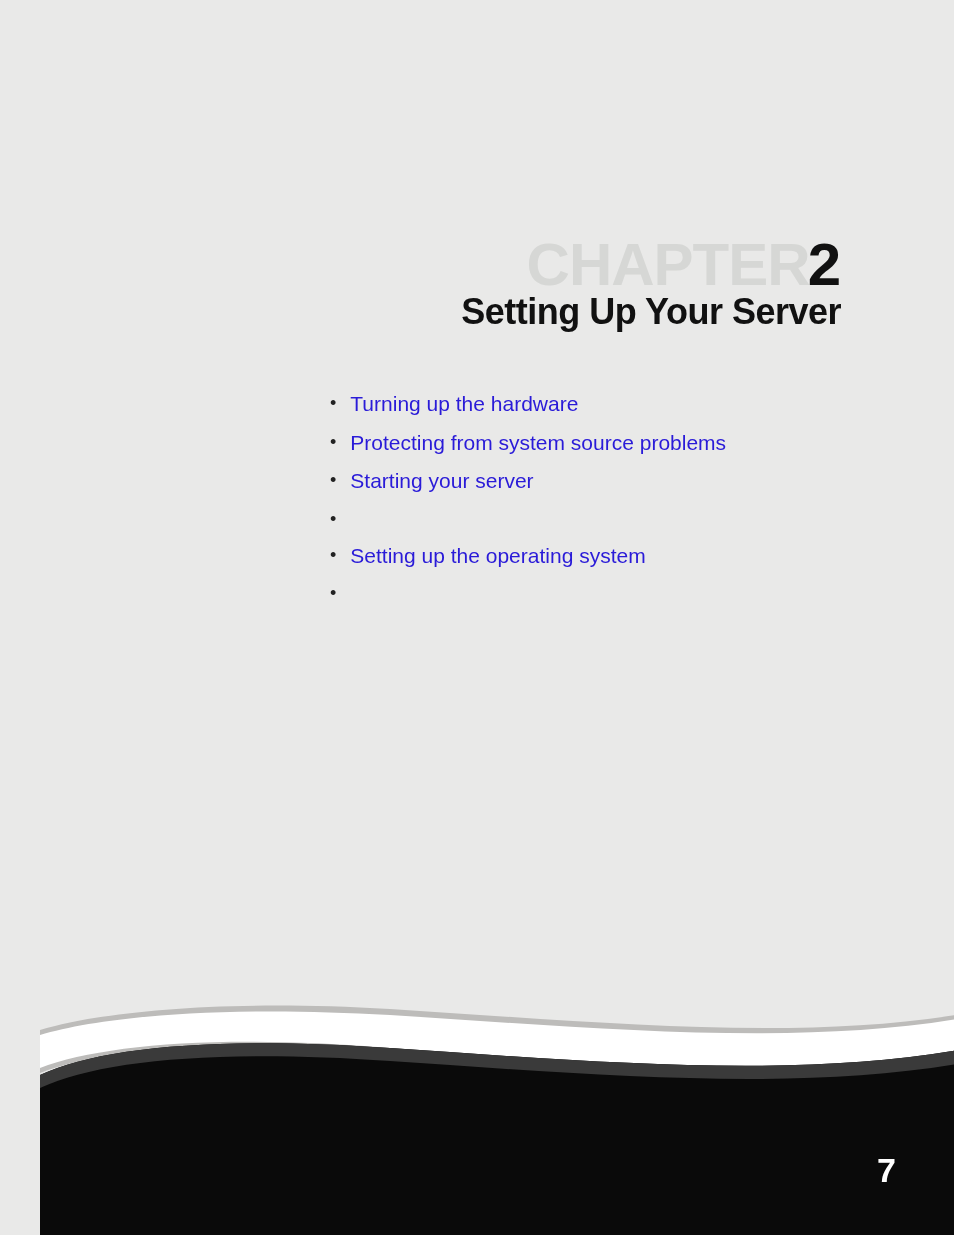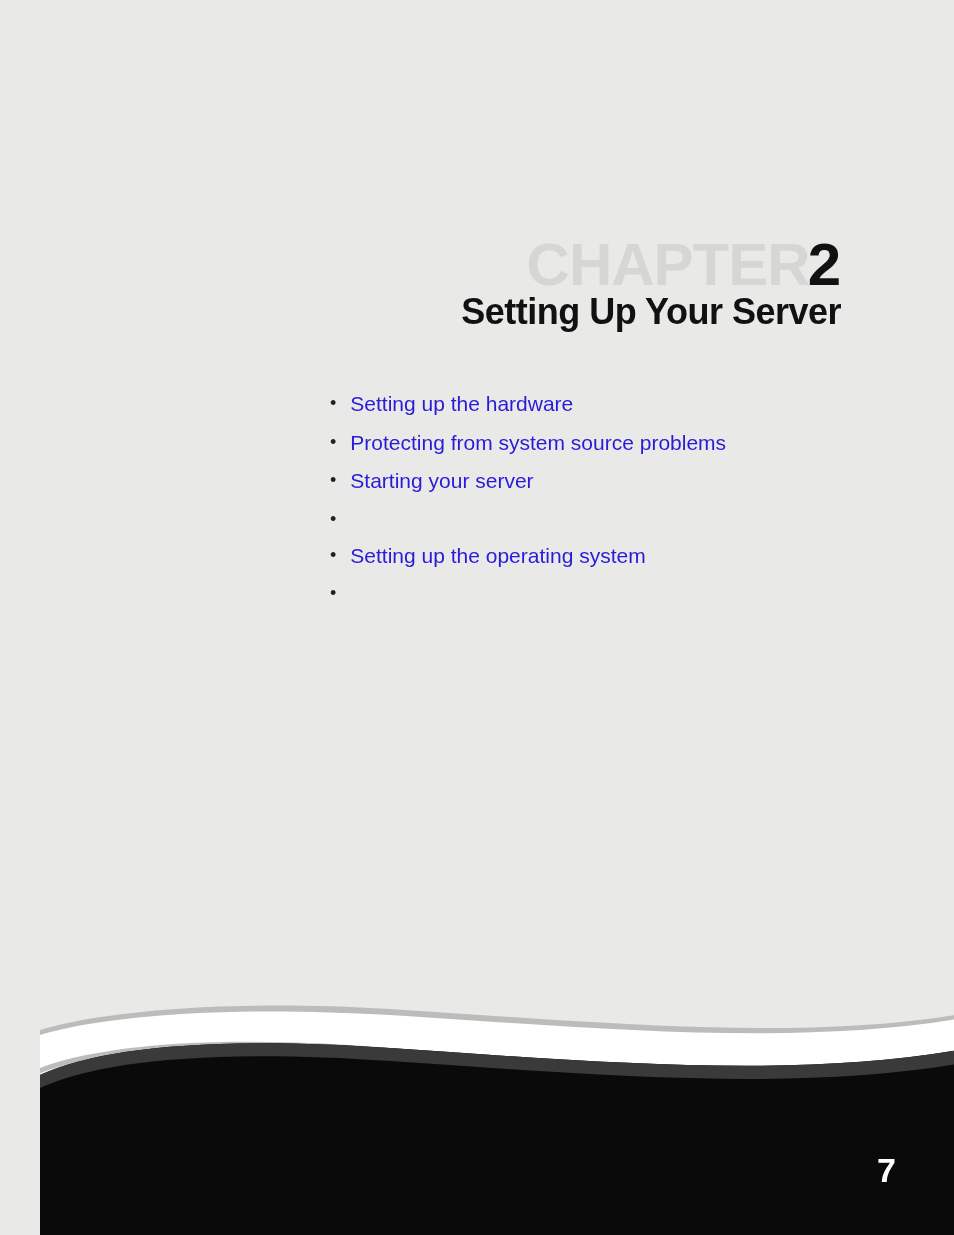--- a/index.html
+++ b/index.html
@@ -96,21 +96,21 @@
   <div class="chapter-heading">
     <div>
       <span class="chapter-label">CHAPTER</span><span class="chapter-number">2</span>
     </div>
     <div class="chapter-title">Setting Up Your Server</div>
   </div>
 
   <div class="toc">
     <div class="toc-item">
       <span class="bullet">•</span>
-      <span class="toc-link">Setting up the hardware</span>
+      <span class="toc-link">Turning up the hardware</span>
     </div>
     <div class="toc-item">
       <span class="bullet">•</span>
       <span class="toc-link">Protecting from system source problems</span>
     </div>
     <div class="toc-item">
       <span class="bullet">•</span>
       <span class="toc-link">Starting your server</span>
     </div>
     <div class="toc-item">

